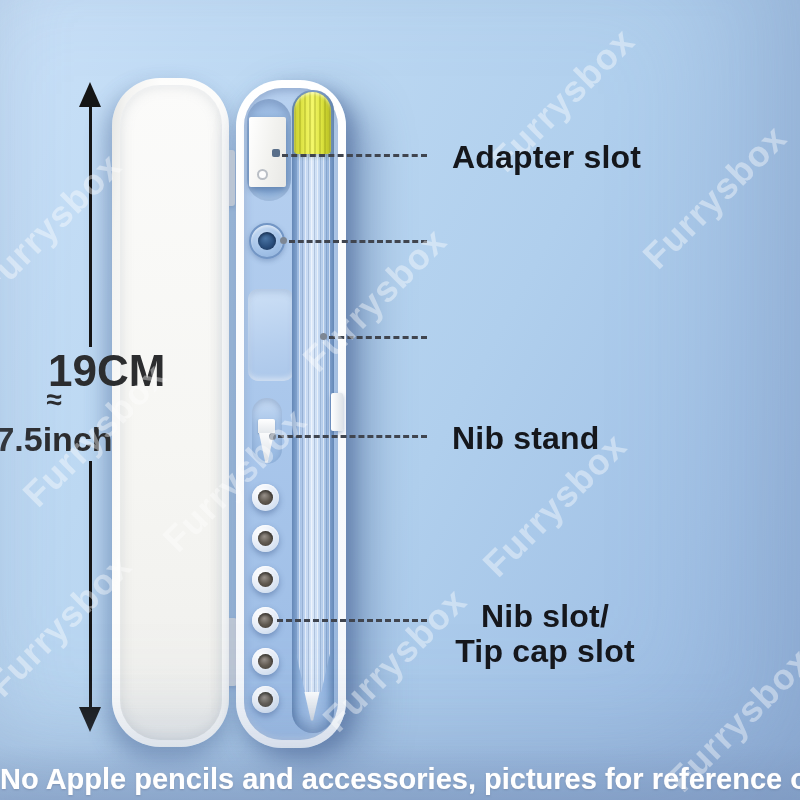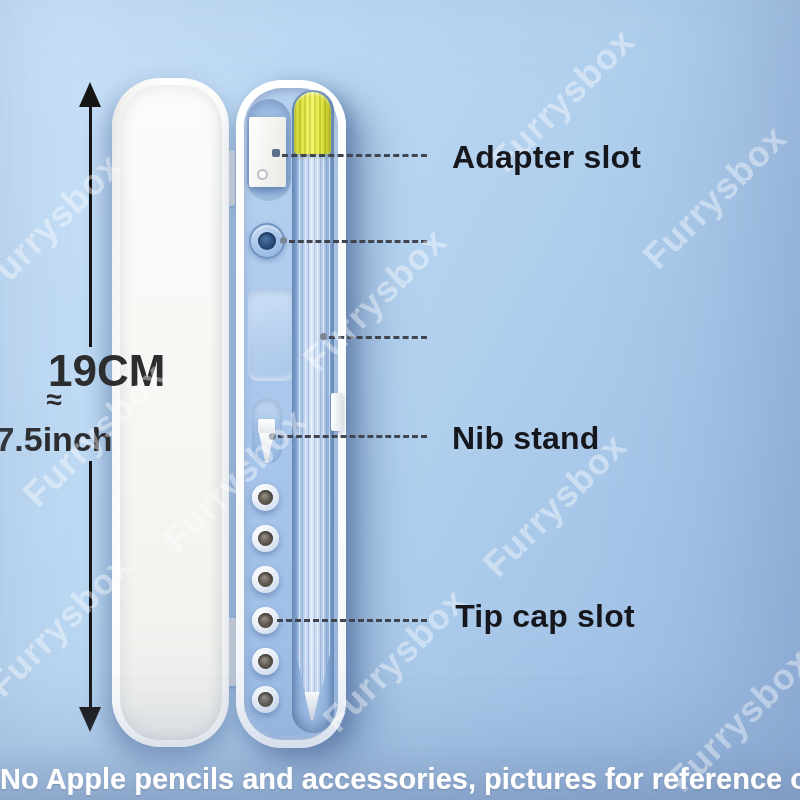--- a/index.html
+++ b/index.html
@@ -229,20 +229,21 @@
   <div class="dash" style="left:289px;top:240px;width:138px;"></div>
   <div class="dot" style="left:320px;top:333px;"></div>
   <div class="dash" style="left:329px;top:336px;width:98px;"></div>
   <div class="dot" style="left:269px;top:433px;"></div>
   <div class="dash" style="left:278px;top:435px;width:149px;"></div>
   <div class="dash" style="left:277px;top:619px;width:150px;"></div>
 
   <div class="callout" style="left:452px;top:138px;">Adapter slot</div>
   <div class="callout" style="left:452px;top:419px;">Nib stand</div>
   <div class="callout callout-2line" style="left:446px;top:599px;width:198px;">
+    <div>Nib slot/</div>
     <div>Tip cap slot</div>
   </div>
 
   <div class="abs vignette"></div>
   <div class="abs bottom-shade"></div>
 
   <span class="wm" style="left:50px;top:225px;">Furrysbox</span>
   <span class="wm" style="left:563px;top:100px;">Furrysbox</span>
   <span class="wm" style="left:715px;top:197px;">Furrysbox</span>
   <span class="wm" style="left:375px;top:300px;">Furrysbox</span>

